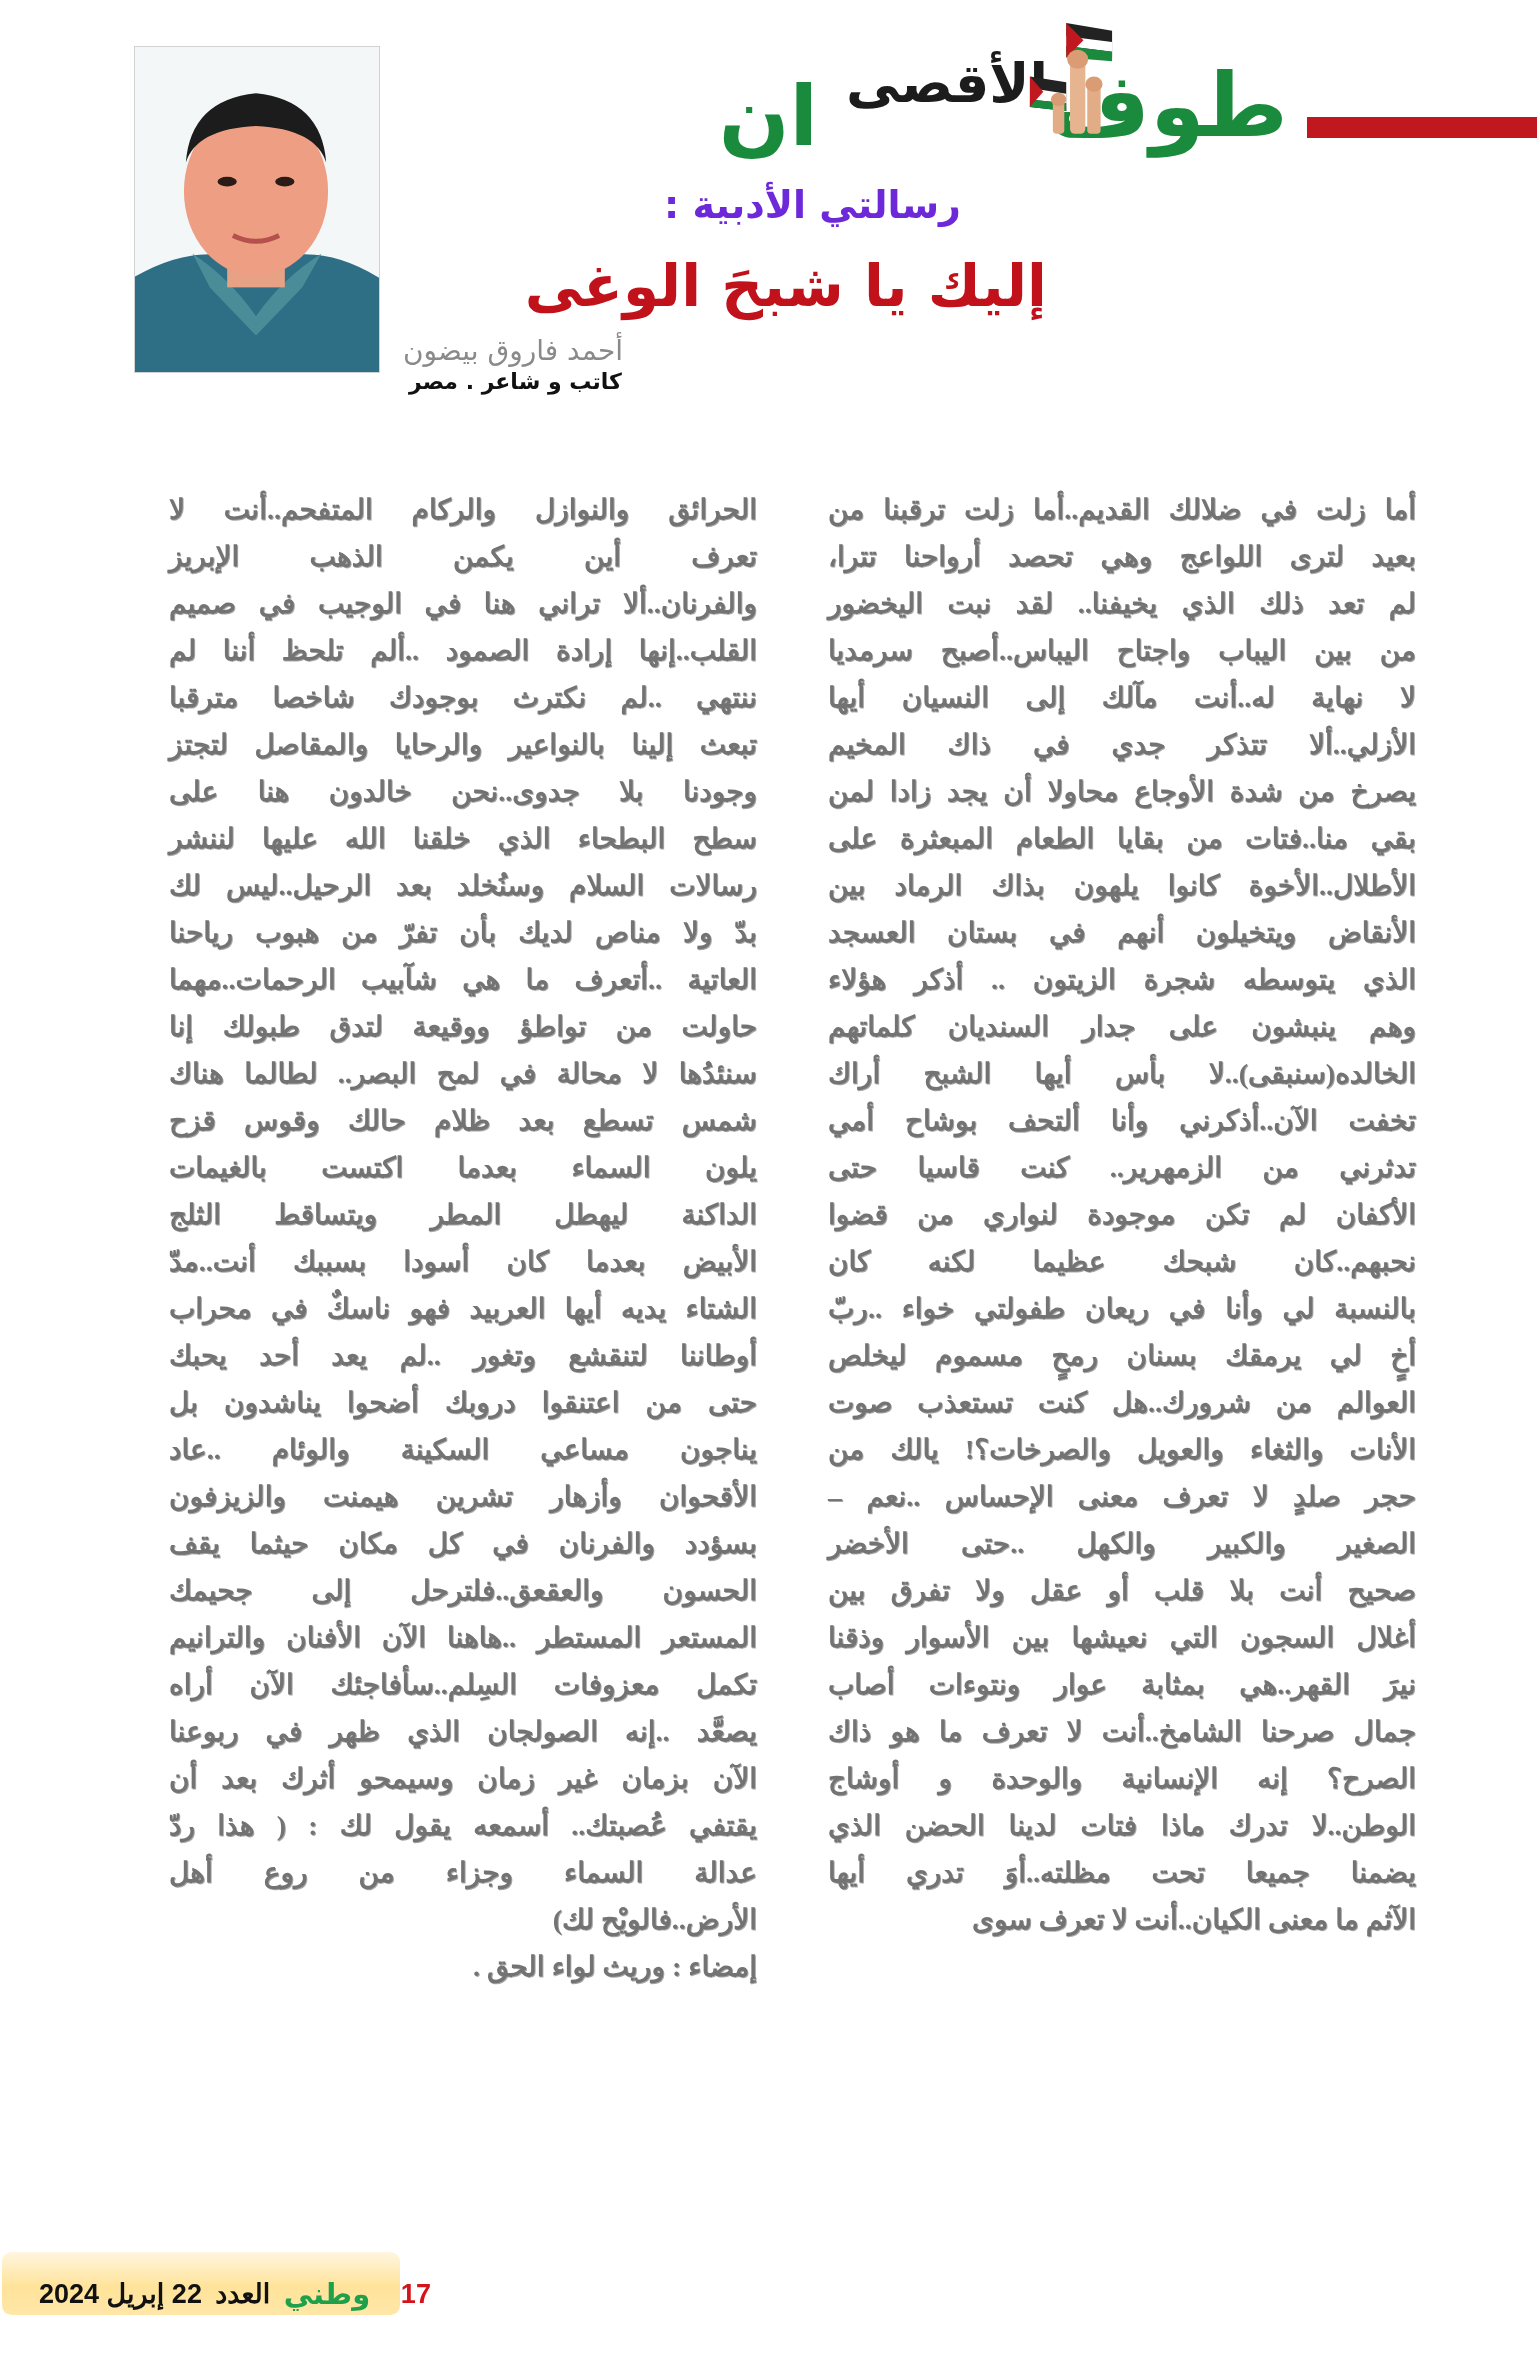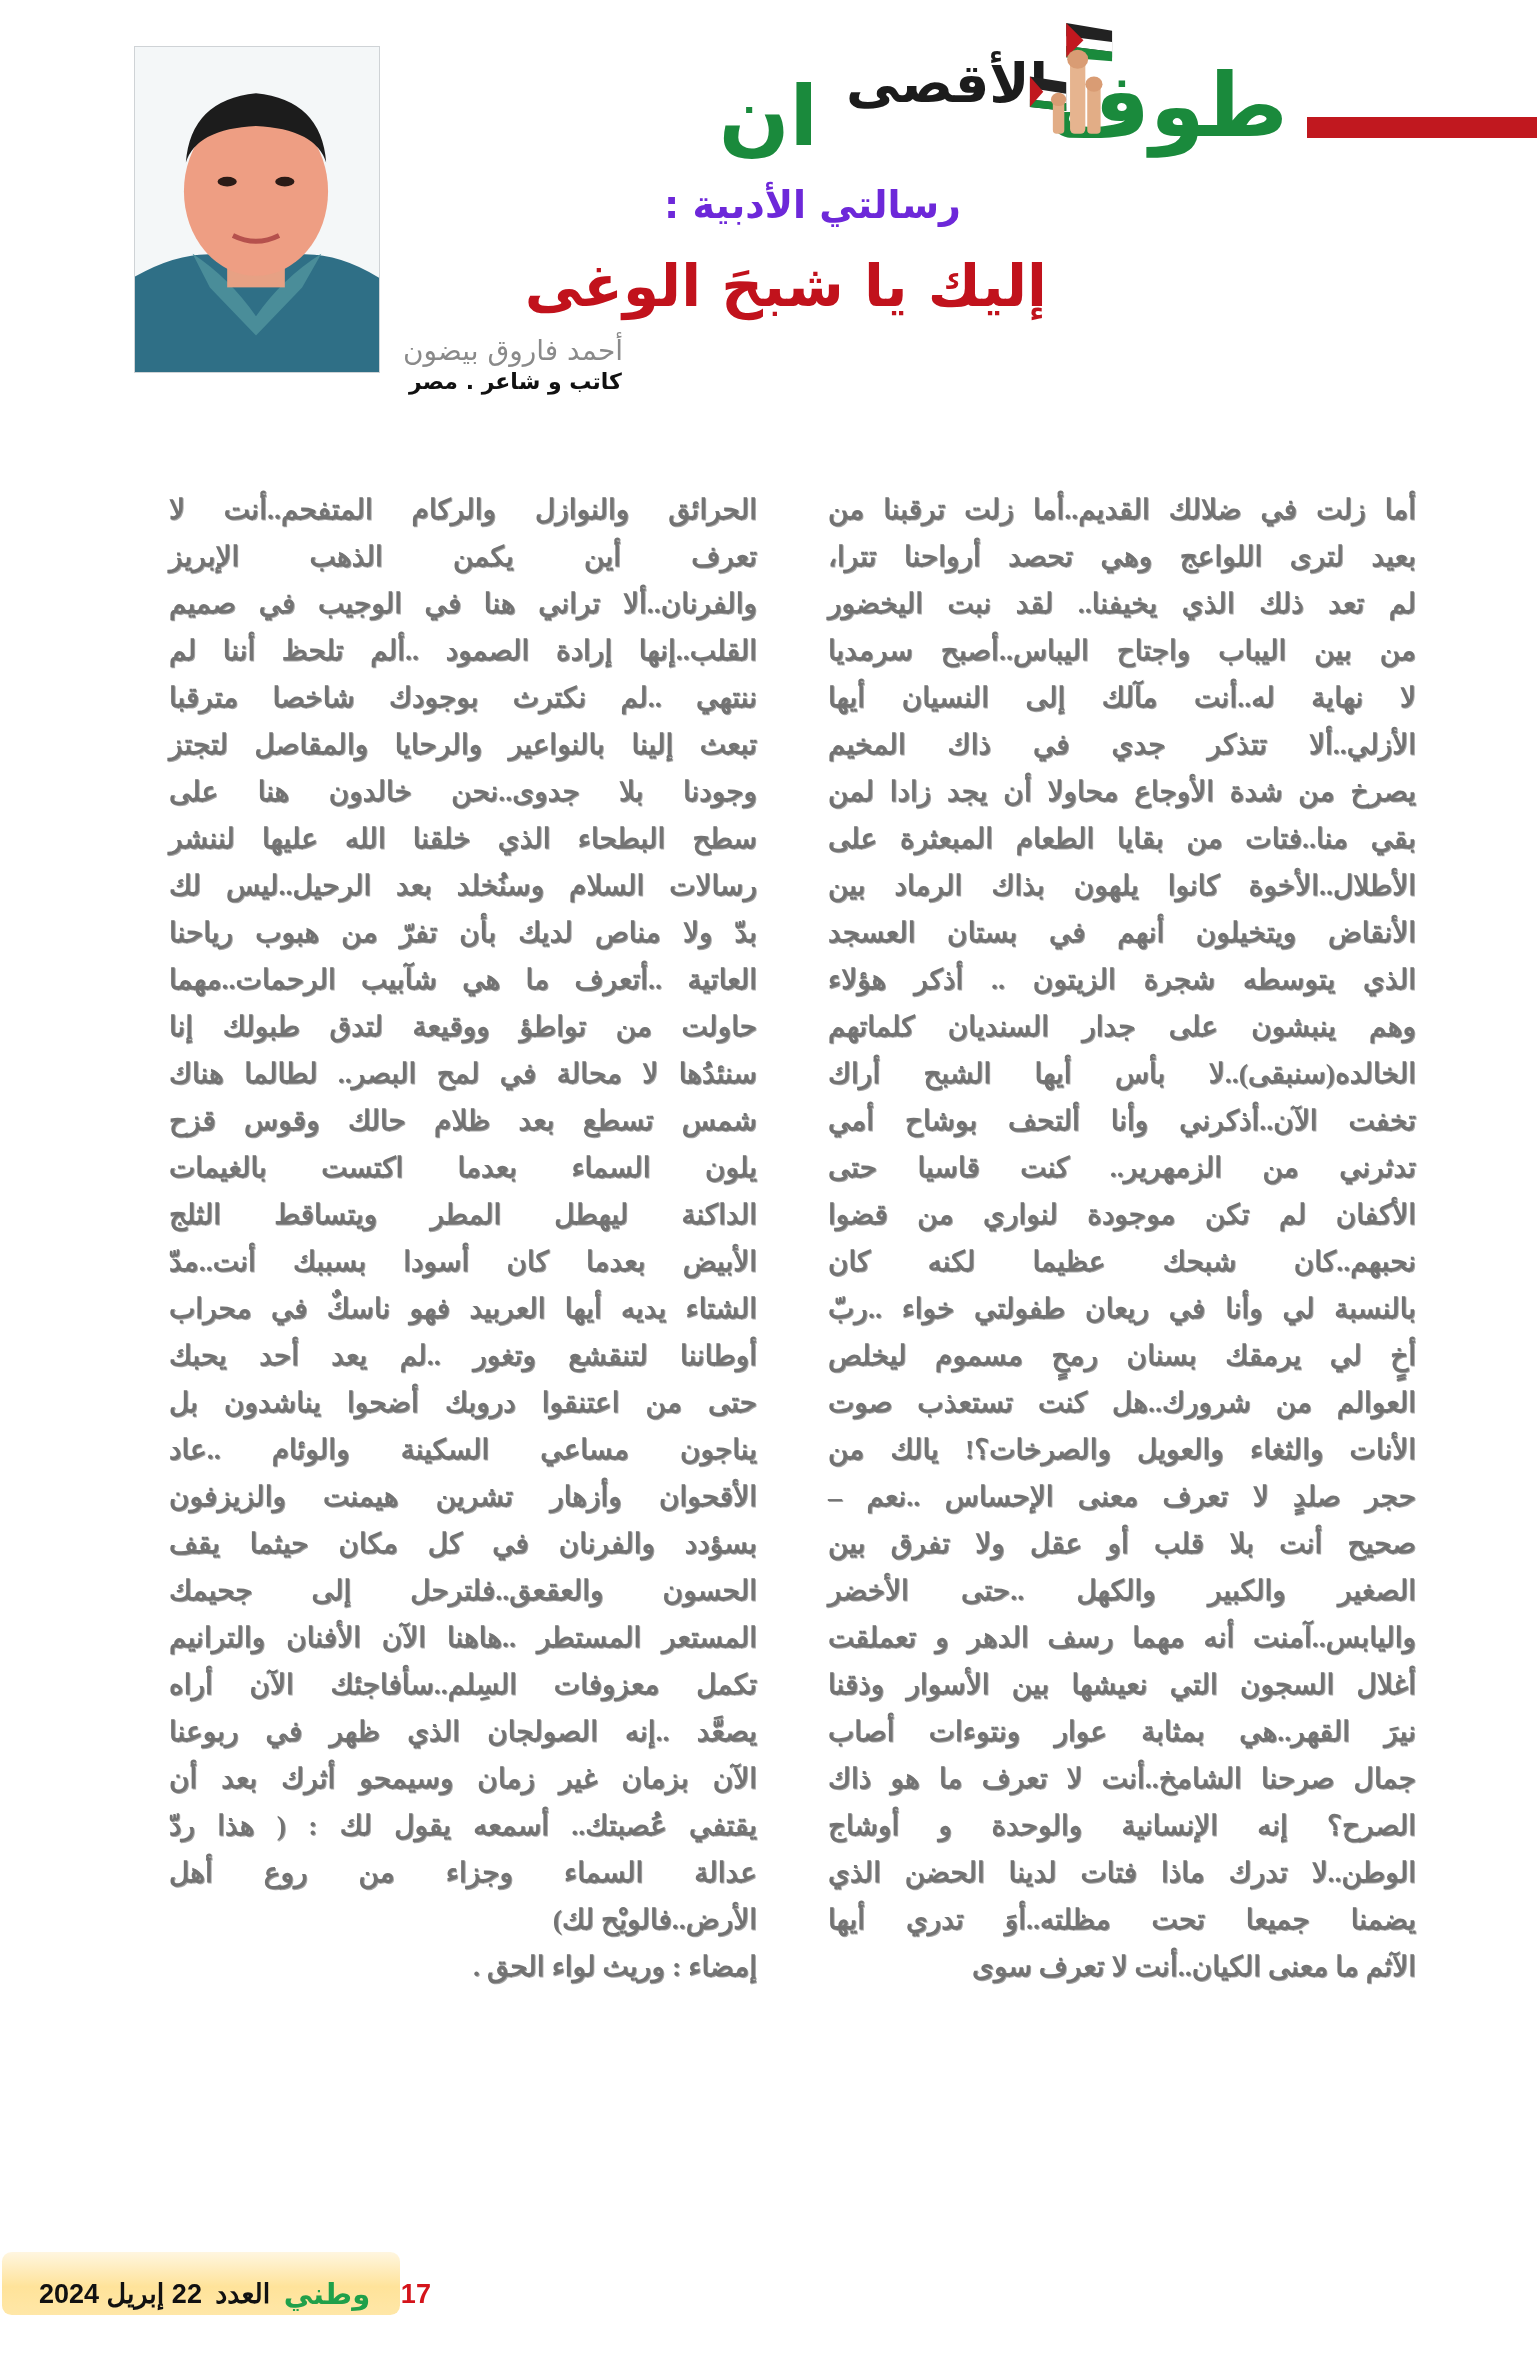--- a/index.html
+++ b/index.html
@@ -147,23 +147,22 @@
     <span class="line">الخالده(سنبقى)..لا بأس أيها الشبح أراك</span>
     <span class="line">تخفت الآن..أذكرني وأنا ألتحف بوشاح أمي</span>
     <span class="line">تدثرني من الزمهرير.. كنت قاسيا حتى</span>
     <span class="line">الأكفان لم تكن موجودة لنواري من قضوا</span>
     <span class="line">نحبهم..كان شبحك عظيما لكنه كان</span>
     <span class="line">بالنسبة لي وأنا في ريعان طفولتي خواء ..ربّ</span>
     <span class="line">أخٍ لي يرمقك بسنان رمحٍ مسموم ليخلص</span>
     <span class="line">العوالم من شرورك..هل كنت تستعذب صوت</span>
     <span class="line">الأنات والثغاء والعويل والصرخات؟! يالك من</span>
     <span class="line">حجر صلدٍ لا تعرف معنى الإحساس ..نعم –</span>
+    <span class="line">الصغير والكبير والكهل ..حتى الأخضر</span>
     <span class="line">صحيح أنت بلا قلب أو عقل ولا تفرق بين</span>
-    <span class="line">الصغير والكبير والكهل ..حتى الأخضر</span>
-    <span class="line">واليابس..آمنت أنه مهما رسف الدهر و تعملقت</span>
     <span class="line">أغلال السجون التي نعيشها بين الأسوار وذقنا</span>
     <span class="line">نيرَ القهر..هي بمثابة عوار ونتوءات أصاب</span>
     <span class="line">جمال صرحنا الشامخ..أنت لا تعرف ما هو ذاك</span>
     <span class="line">الصرح؟ إنه الإنسانية والوحدة و أوشاج</span>
     <span class="line">الوطن..لا تدرك ماذا فتات لدينا الحضن الذي</span>
     <span class="line">يضمنا جميعا تحت مظلته..أوَ تدري أيها</span>
     <span class="line last">الآثم ما معنى الكيان..أنت لا تعرف سوى</span>
   </div>
 
 <div class="column col-left" id="col1">

